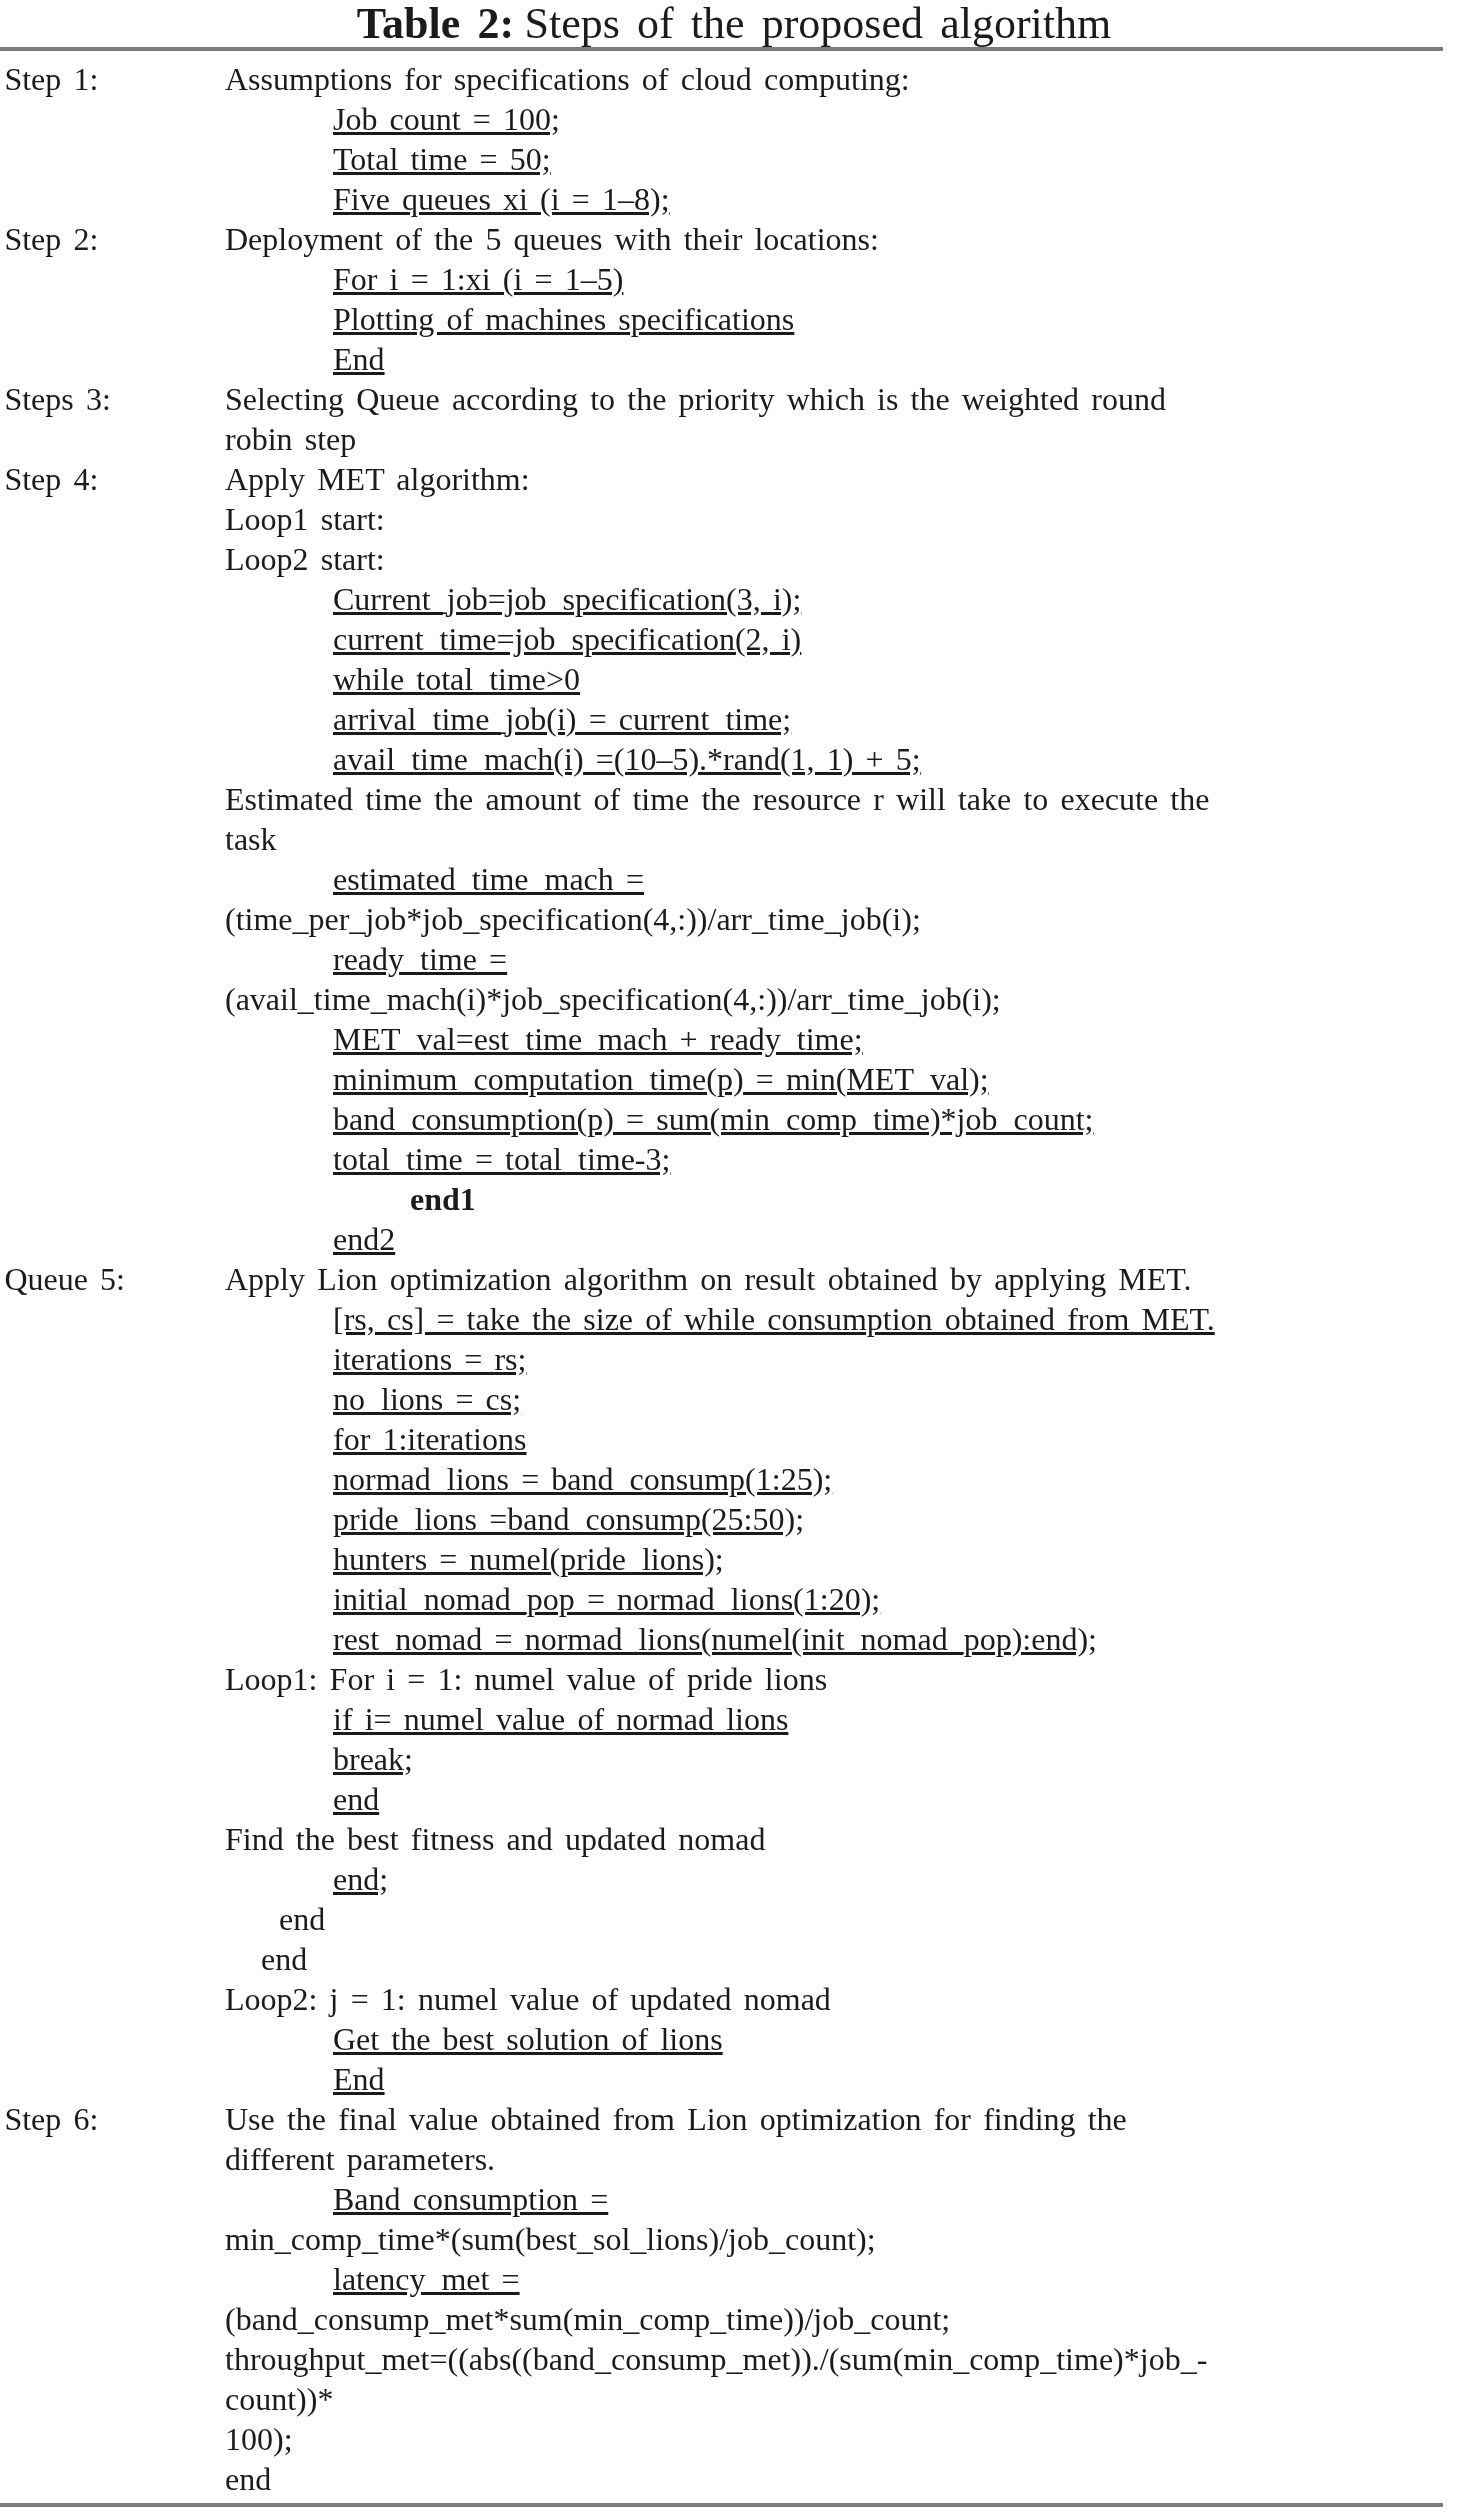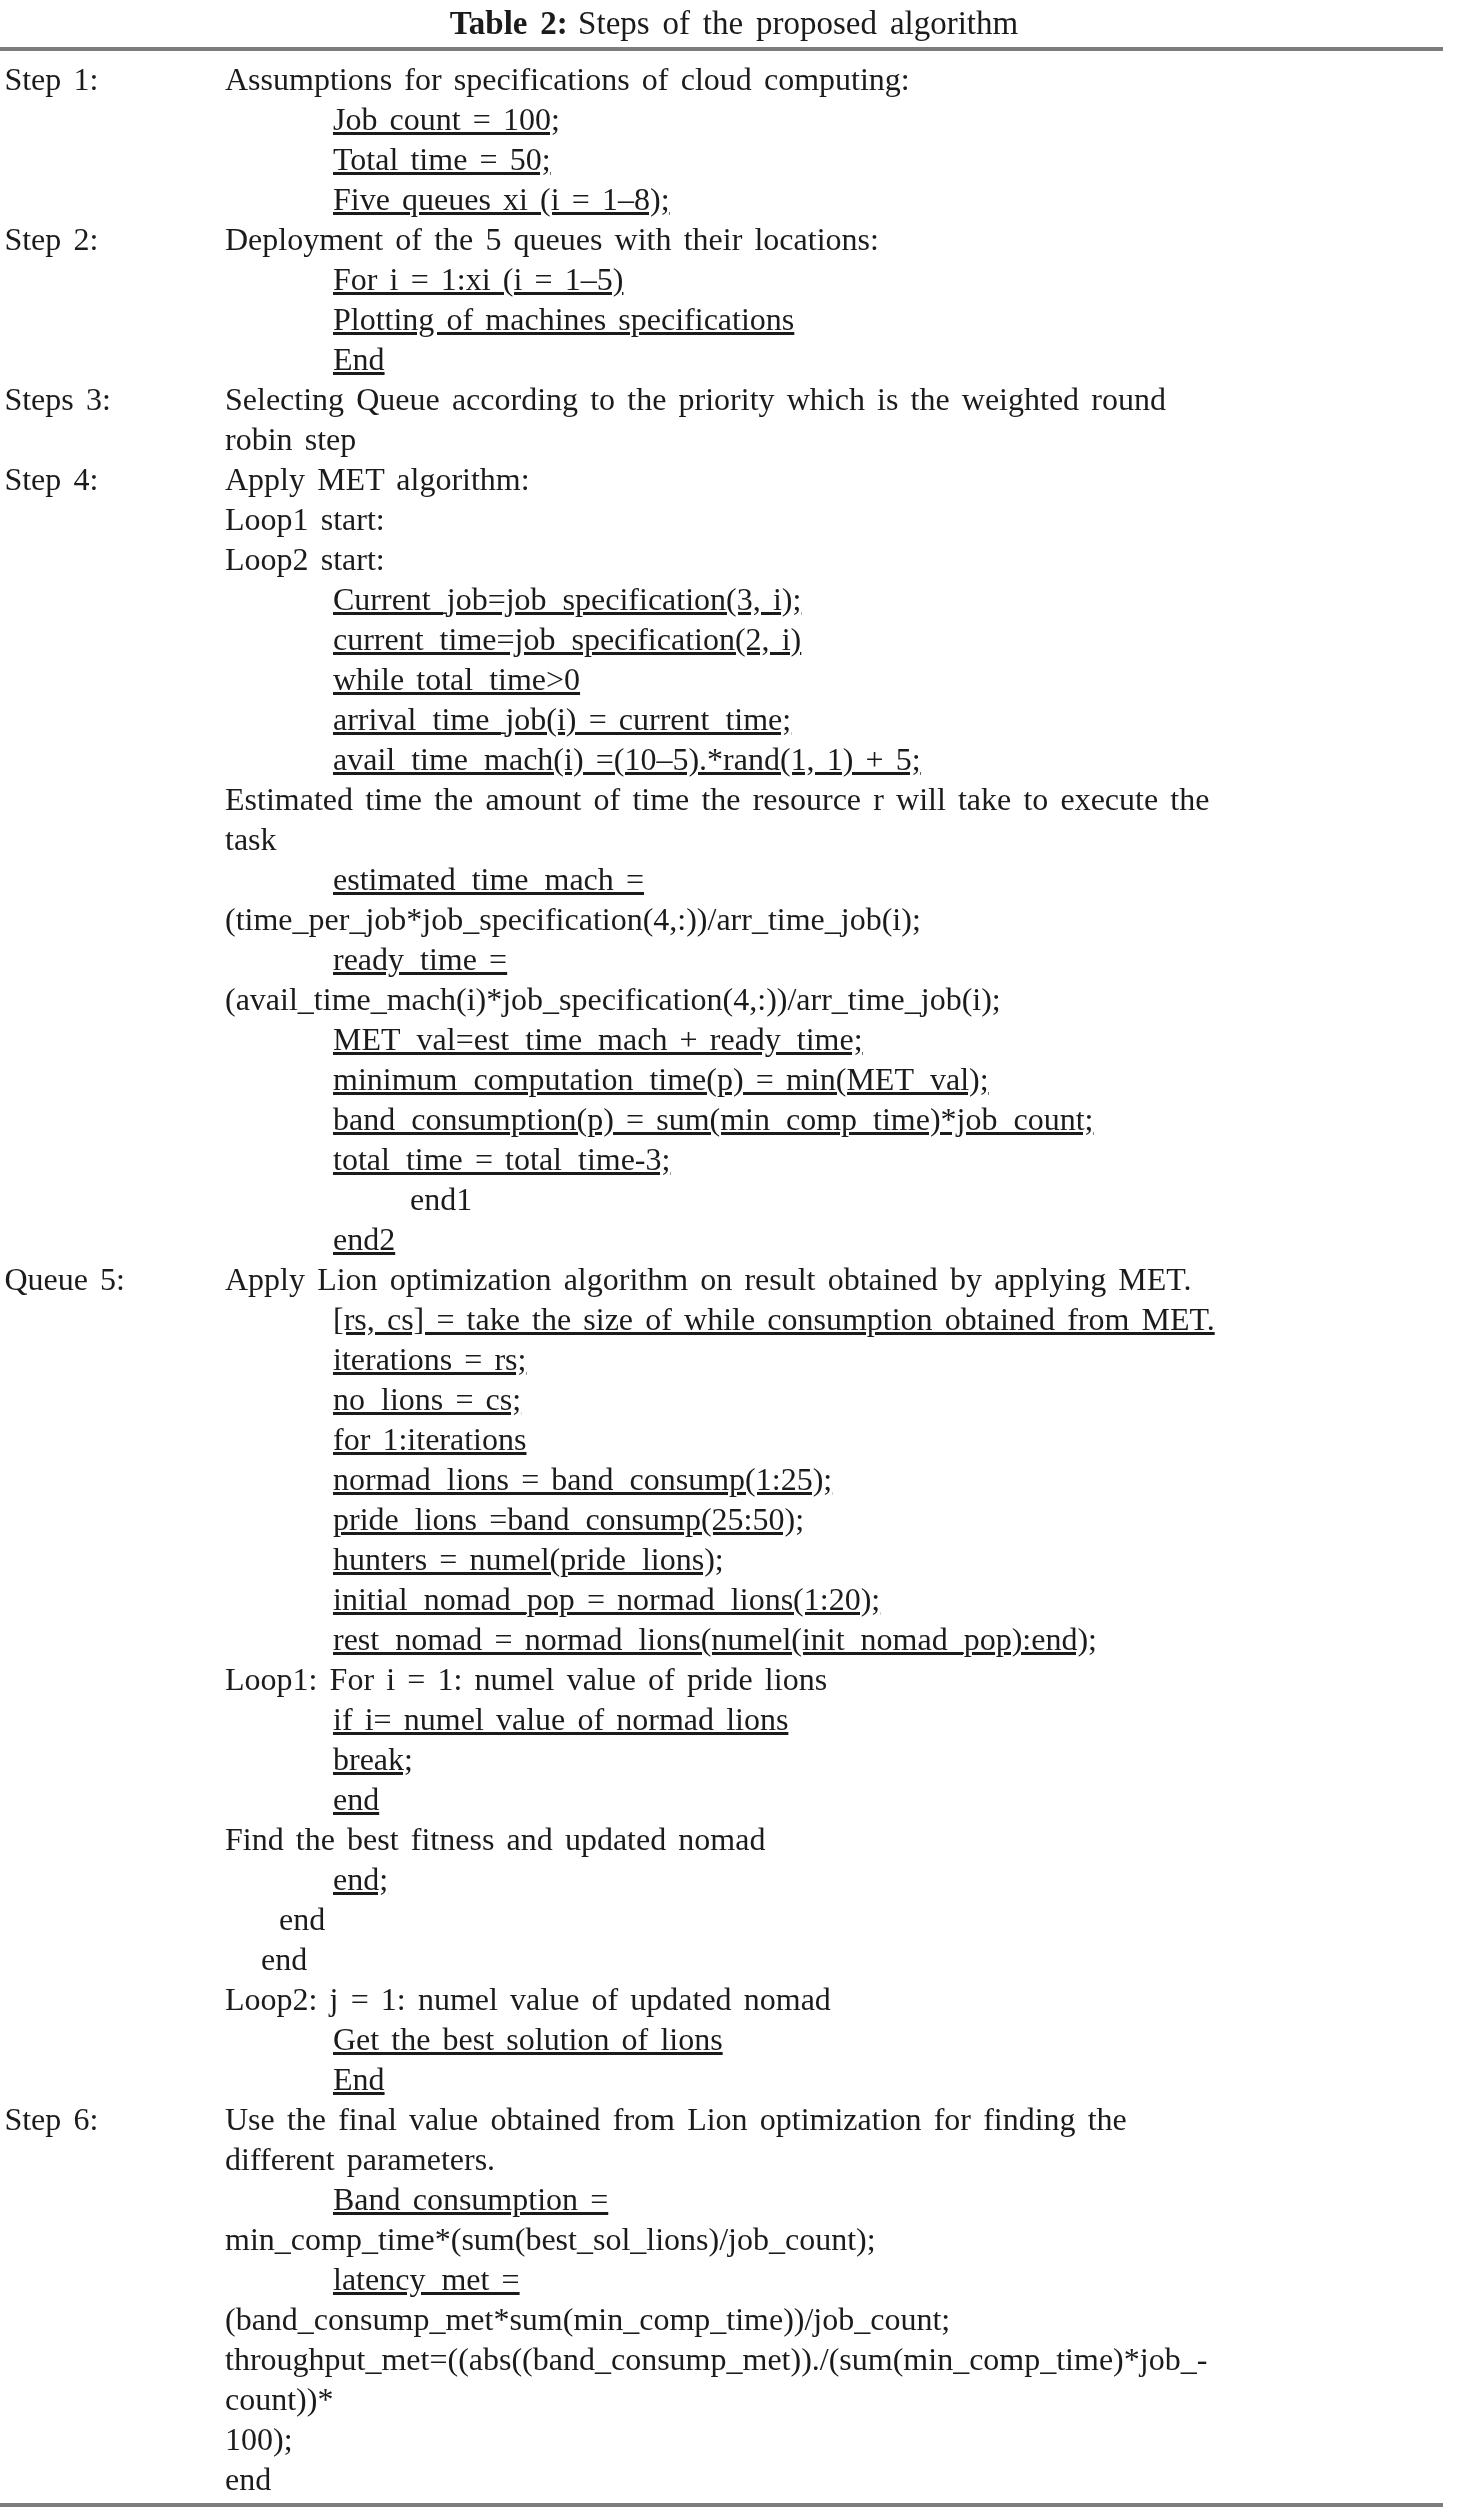--- a/index.html
+++ b/index.html
@@ -15,21 +15,21 @@
     overflow: hidden;
     font-family: "Liberation Serif", "DejaVu Serif", serif;
     color: #1b1b1b;
   }
   .table-title {
     position: absolute;
     top: 1.5px;
     left: 0;
     width: 100%;
     text-align: center;
-    font-size: 33px;
+    font-size: 44px;
     line-height: 43px;
     word-spacing: 0.14em;
     white-space: nowrap;
   }
   .table-title .title-label {
     font-weight: bold;
     margin-right: 10.3px;
   }
   .rule {
     position: absolute;
@@ -63,21 +63,21 @@
     position: absolute;
     left: 4.4px;
     top: 0;
     text-align: right;
   }
   .line-text {
     display: block;
   }
   .indent-content .line-text { padding-left: 225px; }
   .indent-code    .line-text { padding-left: 333px; text-decoration: underline; }
-  .indent-deep    .line-text { padding-left: 410px; }
+  .indent-deep    .line-text { padding-left: 410px; font-weight: bold; }
   .indent-mid1    .line-text { padding-left: 279px; }
   .indent-mid2    .line-text { padding-left: 261px; }
 </style>
 </head>
 <body>
 
 <div class="sheet">
 
   <div class="table-title">
     <span class="title-label">Table 2:</span><span>Steps of the proposed algorithm</span>

